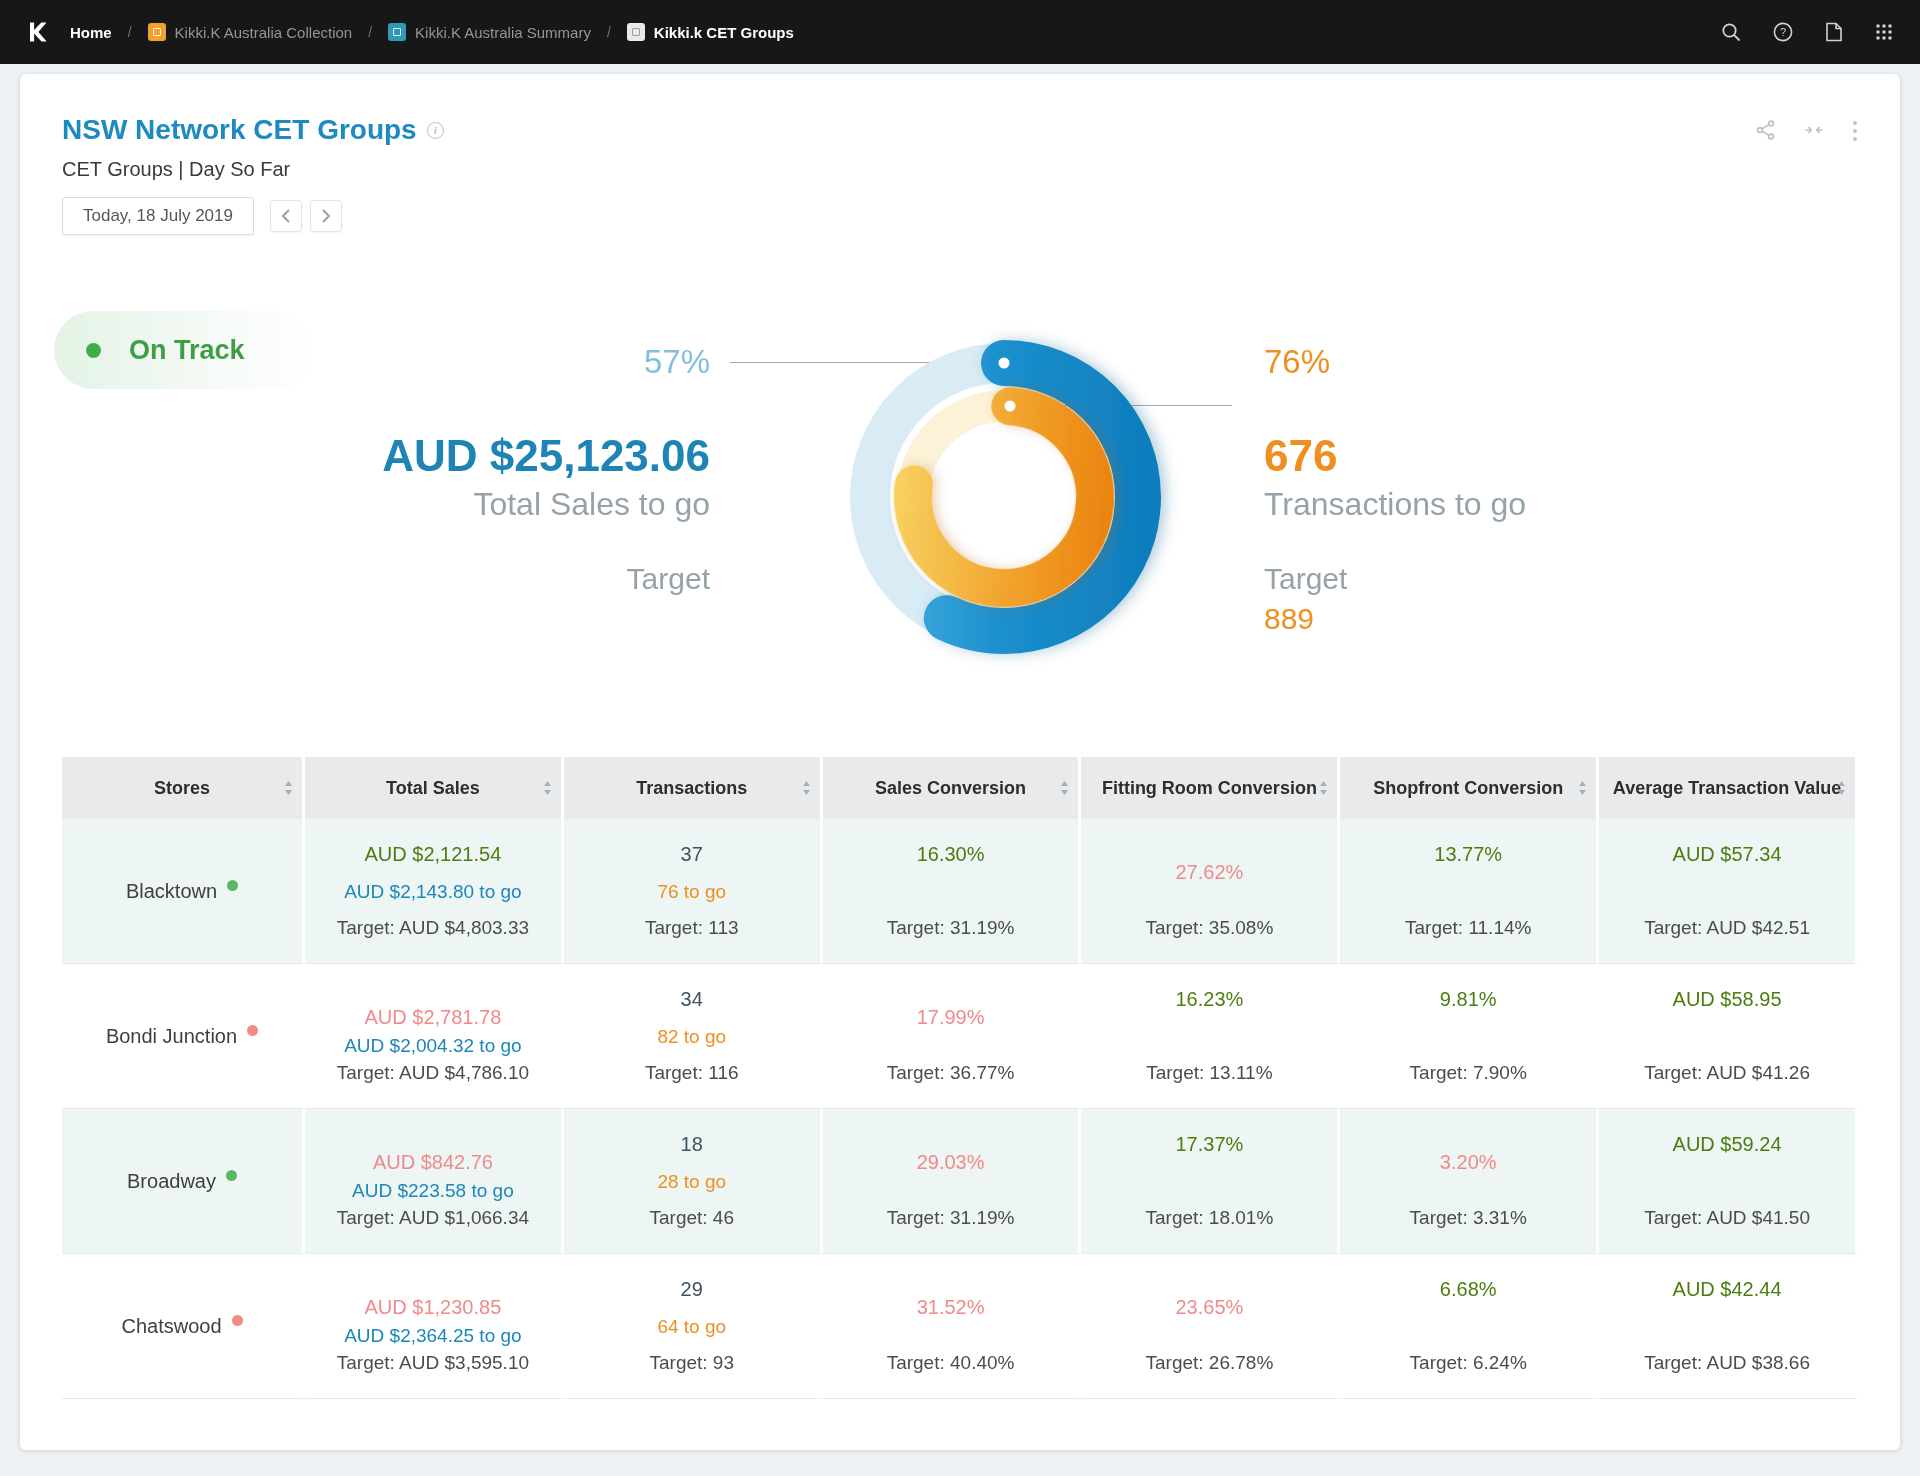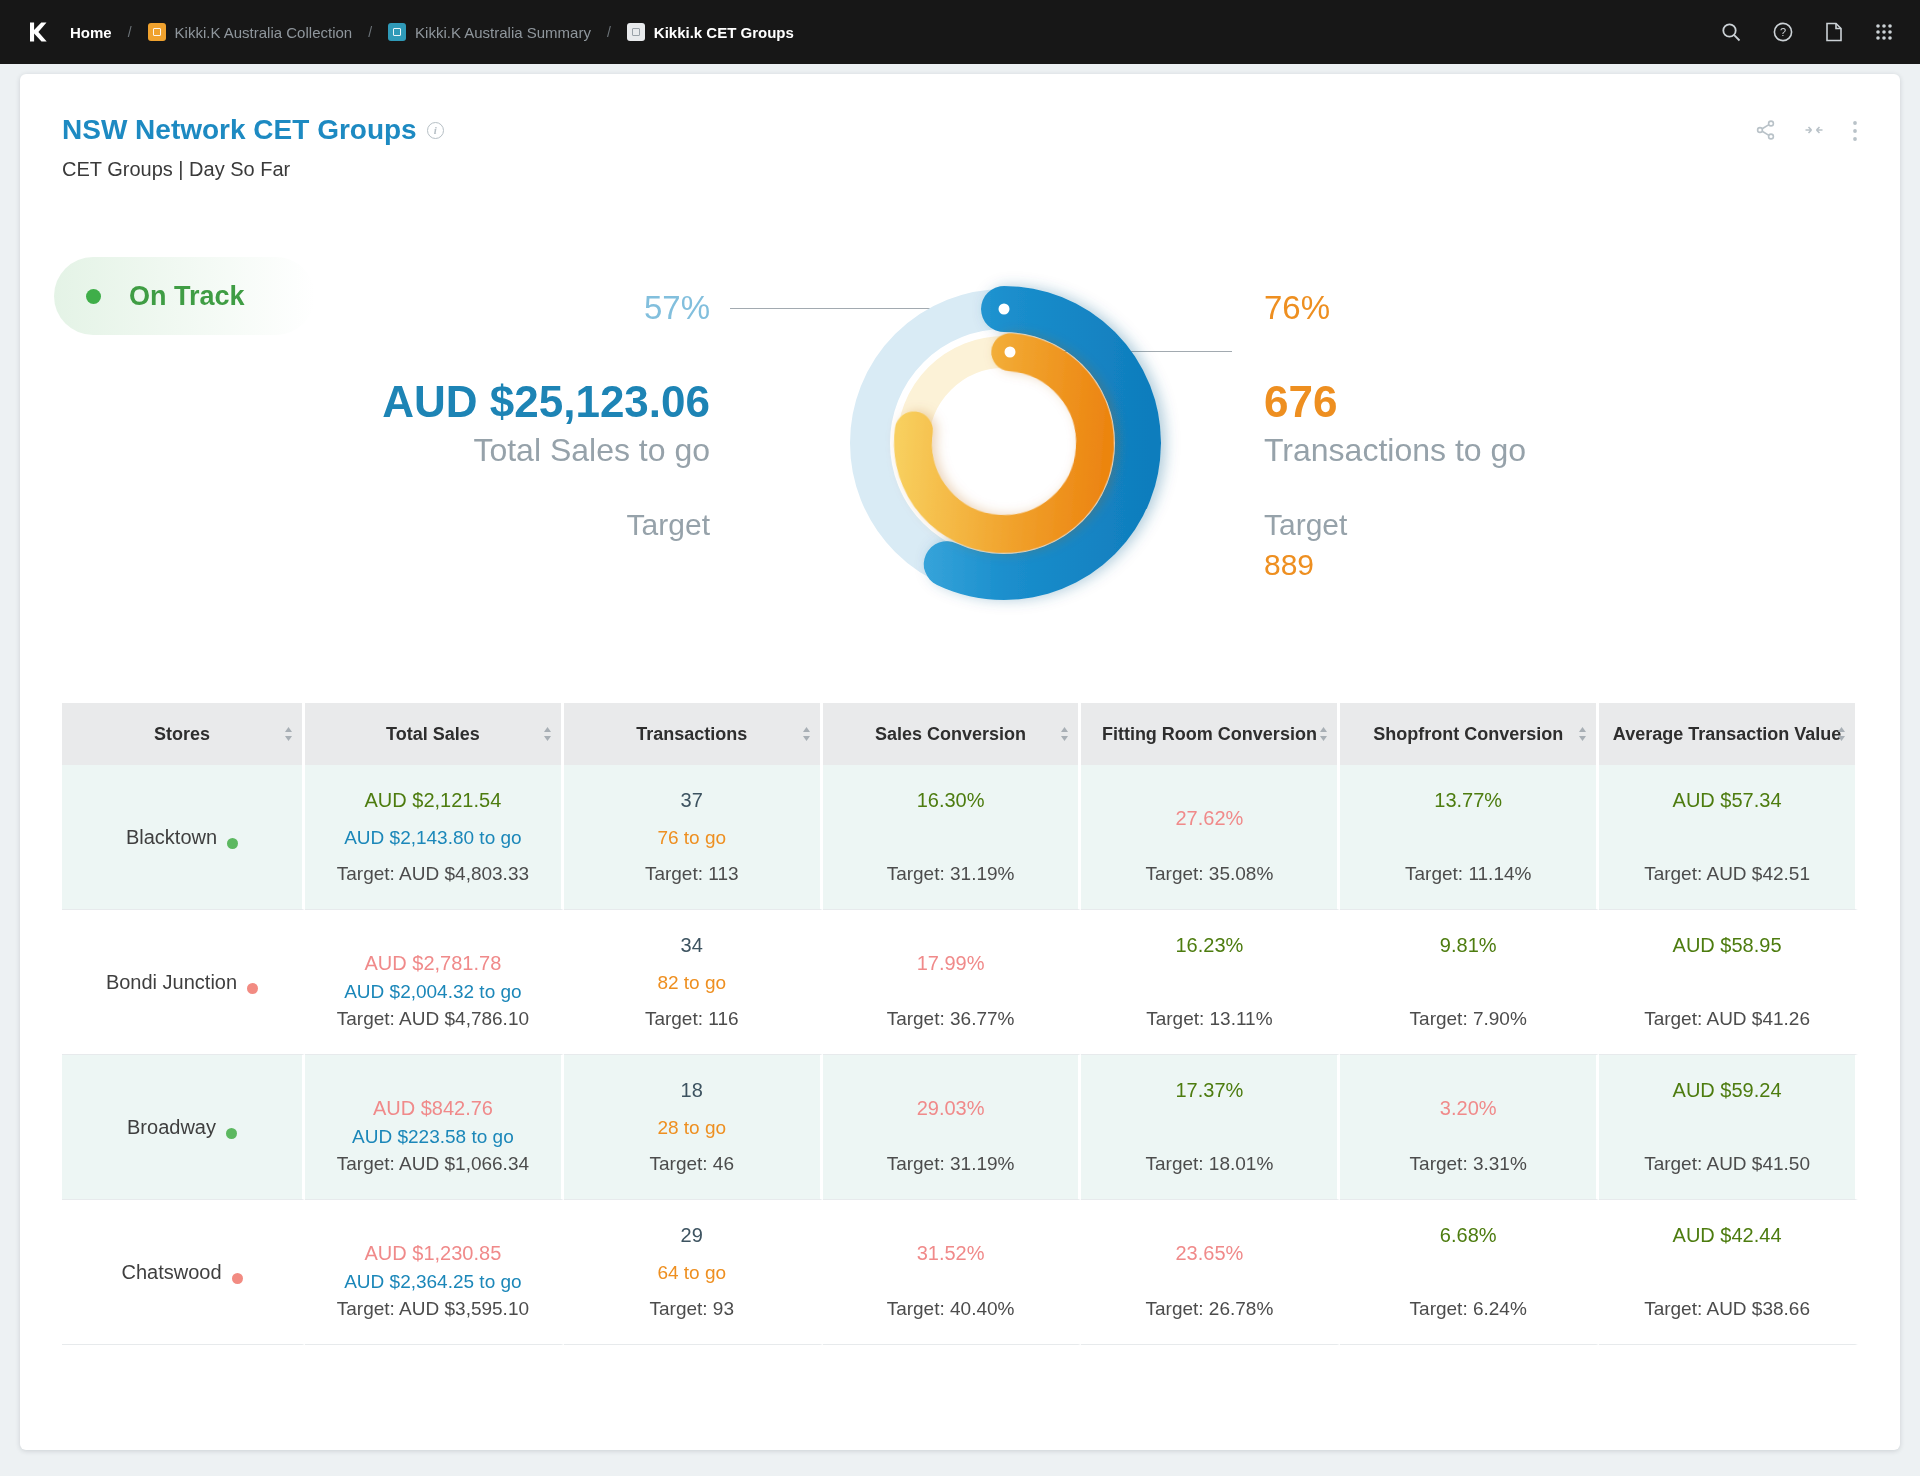--- a/index.html
+++ b/index.html
@@ -86,21 +86,21 @@
                     border-right:3px solid #fff; cursor:pointer; }
   .sort-ic { position:absolute; right:9px; top:50%; transform:translateY(-50%); display:flex; }
   .store-table td { height:145px; text-align:center; vertical-align:middle;
                     border-right:3px solid #fff; border-bottom:1px solid #e7eaec; background:#fff; }
   .store-table tbody tr:nth-child(odd) td { background:#edf6f4; }
   .cell { height:96px; display:flex; flex-direction:column; justify-content:space-between;
           align-items:center; }
   .v    { font-size:20px; }
   .togo { font-size:19px; }
   .tgt  { font-size:19px; color:#4c4c4c; }
-  .store-cell { display:flex; align-items:flex-end; justify-content:center; gap:10px;
+  .store-cell { display:flex; align-items:flex-start; justify-content:center; gap:10px;
                 font-size:20px; color:#3f3f3f; }
   .dot { width:11px; height:11px; border-radius:50%; display:inline-block; }
   .dot-green { background:#5cb860; }
   .dot-red   { background:#f28b82; }
   .c-green  { color:#4d7c0f;text-align:right; }
   .c-red    { color:#f08a8a;margin-top:18px; }
   .c-blue   { color:#1b87b9; }
   .c-orange { color:#ee8f20; }
   .c-dark   { color:#3d5360; }
 </style>
@@ -203,20 +203,35 @@
             <circle cx="3" cy="3" r="1.9"></circle>
               <circle cx="3" cy="11" r="1.9"></circle>
               <circle cx="3" cy="19" r="1.9"></circle>
           </svg>
         </span>
       </div>
     </div>
 
     <div class="subtitle">CET Groups  |  Day So Far</div>
 
+    <div class="date-row">
+      <div class="date-box">Today, 18 July 2019</div>
+      <div class="nav-btns">
+        <span class="nav-btn">
+          <svg width="10" height="14" viewBox="0 0 10 14" fill="none" stroke="#9aa2a8" stroke-width="2">
+              <path d="M8 1 2 7l6 6"></path>
+            </svg>
+        </span>
+        <span class="nav-btn">
+          <svg width="10" height="14" viewBox="0 0 10 14" fill="none" stroke="#9aa2a8" stroke-width="2">
+              <path d="M2 1l6 6-6 6"></path>
+            </svg>
+        </span>
+      </div>
+    </div>
 
     <div class="kpi">
 
       <div class="status-pill">
         <span class="status-dot"></span>
         <span class="status-text">On Track</span>
       </div>
 
       <div class="kpi-left">
         <div class="pct c-lightblue">57%</div>

